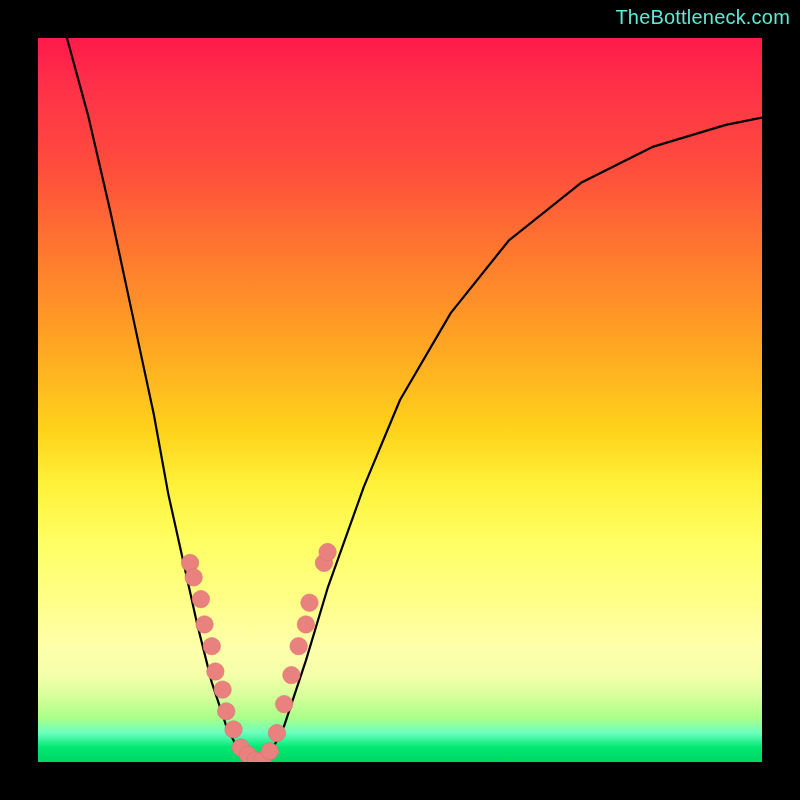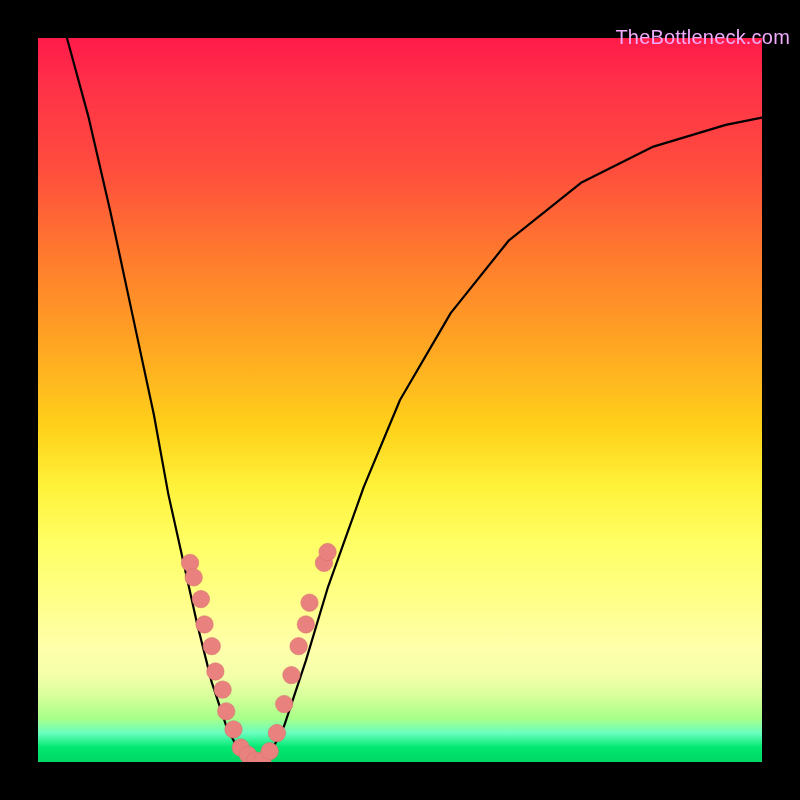--- a/index.html
+++ b/index.html
@@ -62,26 +62,25 @@
   }
   .bead {
     fill: #e9827e;
     stroke: #d87270;
     stroke-width: 0.6;
   }
   .watermark {
     position: absolute;
     top: 6px;
     right: 10px;
-    color: #f0abfc;
+    color: #5eead4;
     font-size: 20px;
     font-weight: 500;
     letter-spacing: 0.2px;
     user-select: none;
-    margin-top: 20px;
   }
 </style>
 </head>
 <body>
 
 <div class="frame">
 
   <div class="plot-area">
     <div class="gradient-bg"></div>
 

